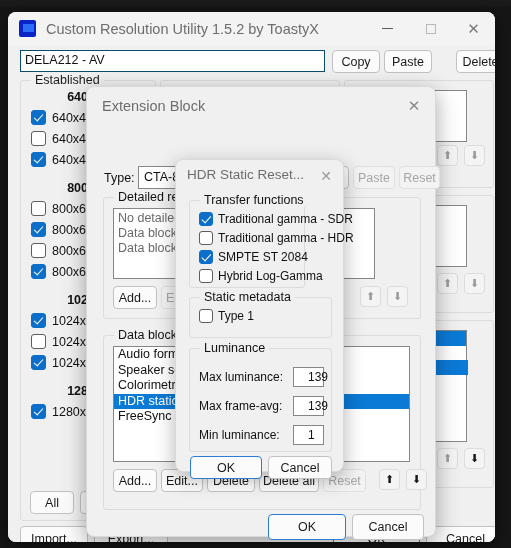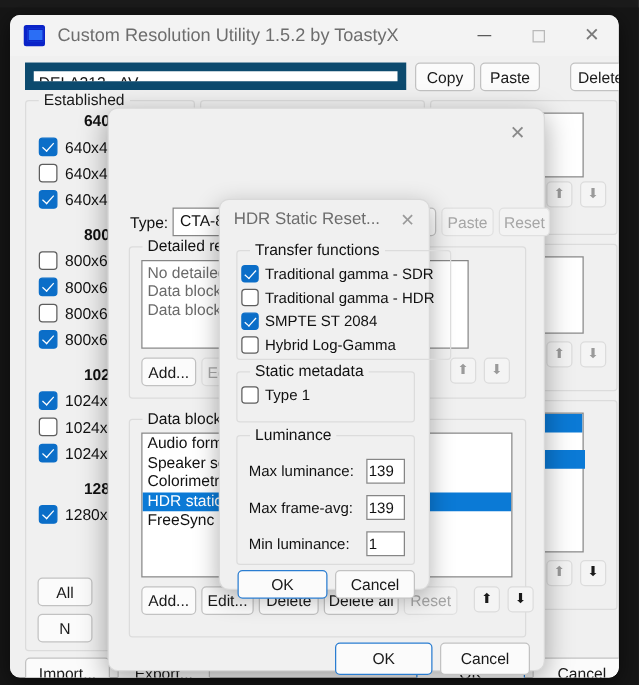--- a/index.html
+++ b/index.html
@@ -47,21 +47,21 @@
   }
   .wc .min { display:block; width:11px; height:1px; background:#5a5a5a; }
   .wc .max { display:block; width:10px; height:10px; border:1px solid #b9b9b9; }
   .wc .cls { font-size:15px; color:#7a7a7a; line-height:1; }
 
   #main-body { position:absolute; top:33px; left:0; right:0; bottom:0; background:#f0f0f0; }
 
   
   #display-select {
     position:absolute; left:12px; top:5px; width:305px; height:22px;
-    border:7px solid #0c4a6e; background:#fff; font-size:12.5px;
+    border:1px solid #0c4a6e; background:#fff; font-size:12.5px;
     color:#111; padding:2px 4px; overflow:hidden; white-space:nowrap;
   }
   .topbtn {
     position:absolute; height:23px; border:1px solid #c2c2c2; background:#fbfbfb;
     border-radius:4px; font-size:12.5px; color:#1a1a1a;
     display:flex; align-items:center; justify-content:center;
   }
   #btn-copy  { left:324px; top:5px; width:48px; }
   #btn-paste { left:376px; top:5px; width:48px; }
   #btn-delete{ left:448px; top:5px; width:49px; }
@@ -83,21 +83,21 @@
   .cbx {
     width:15px; height:15px; border-radius:3px; flex:0 0 auto;
     border:1.5px solid #5d5d5d; background:#fff; position:relative;
   }
   .cbx.on { background:#0b6ec8; border-color:#0b6ec8; }
   .cbx.on:after{
     content:""; position:absolute; left:4px; top:1px; width:4px; height:8px;
     border:solid #fff; border-width:0 1.6px 1.6px 0; transform:rotate(42deg);
   }
   .res-label { font-size:12.5px; color:#111; margin-left:6px; white-space:nowrap; }
-  .smallbtn-row { position:absolute; left:9px; bottom:6px; display:flex; gap:6px;flex-direction:column; }
+  .smallbtn-row { position:absolute; left:9px; bottom:6px; display:flex; gap:6px; }
   .smallbtn {
     width:44px; height:23px; border:1px solid #c2c2c2; background:#fbfbfb;
     border-radius:4px; font-size:12.5px; color:#1a1a1a;
     display:flex; align-items:center; justify-content:center;
   }
 
   
   .rpanel {
     position:absolute; border:1px solid #dcdcdc; border-radius:3px; background:#f0f0f0;
   }
@@ -215,39 +215,39 @@
     white-space:nowrap;
   }
   #hdr-close {
     position:absolute; right:5px; top:5px; width:24px; height:22px;
     display:flex; align-items:center; justify-content:center;
     color:#9a9a9a; font-size:14px;
   }
   .hgrp {
     position:absolute; border:1px solid #dcdcdc; border-radius:3px;
   }
-  #tf-group { left:13px; top:40px; width:172px; height:88px; }
+  #tf-group { left:13px; top:40px; width:116px; height:88px; }
   #sm-group { left:13px; top:137px; width:143px; height:41px; }
   #lum-group{ left:13px; top:188px; width:143px; height:104px; }
-  .hrow { display:flex; align-items:center; margin-left:3px; }
+  .hrow { display:flex; align-items:center; margin-left:9px; }
   .hcbx {
     width:14px; height:14px; border-radius:3px; flex:0 0 auto;
     border:1.5px solid #5d5d5d; background:#fff; position:relative;
   }
   .hcbx.on { background:#0b6ec8; border-color:#0b6ec8; }
   .hcbx.on:after{
     content:""; position:absolute; left:3.6px; top:1px; width:4px; height:7.5px;
     border:solid #fff; border-width:0 1.5px 1.5px 0; transform:rotate(42deg);
   }
   .hlabel { font-size:12px; color:#111; margin-left:5px; white-space:nowrap; }
   .lumrow { position:absolute; left:9px; display:flex; align-items:center; }
   .lumlabel { font-size:12px; color:#111; white-space:nowrap; }
   .luminput {
     margin-left:auto; width:31px; height:20px; border:1px solid #868686;
-    background:#fff; font-size:12px; color:#111; padding:1px 1px;
+    background:#fff; font-size:12px; color:#111; padding:1px 14px;
     display:flex; align-items:center;
   }
   .hfoot {
     position:absolute; height:23px; border:1px solid #c2c2c2; background:#fbfbfb;
     border-radius:4px; font-size:12.5px; color:#1a1a1a;
     display:flex; align-items:center; justify-content:center;
   }
   .hfoot.default { border:1.6px solid #2a7dd1; }
 </style>
 </head>
@@ -382,20 +382,21 @@
       <div style="position:absolute; left:333px; top:296px; font-size:12.5px; color:#111;">o</div>
       <div class="sel-bar" style="left:325px; top:315px; width:135px; height:15px;"></div>
       <div style="position:absolute; left:333px; top:332px; font-size:12.5px; color:#111;">5 Hz</div>
 
       <div class="mainbtn" id="btn-import">Import...</div>
       <div class="mainbtn" id="btn-export">Export...</div>
       <div class="mainbtn default" id="btn-ok-main">OK</div>
       <div class="mainbtn" id="btn-cancel-main">Cancel</div>
 
       <div id="ext-dialog">
+        <div id="ext-title">Extension Block</div>
         <div id="ext-close">✕</div>
 
         <div id="type-label">Type:</div>
         <div id="type-combo">
           <span>CTA-861</span>
           <span class="chev"></span>
         </div>
         <div class="exbtn" id="ext-copy">Copy</div>
         <div class="exbtn disabled" id="ext-paste">Paste</div>
         <div class="exbtn disabled" id="ext-reset">Reset</div>

